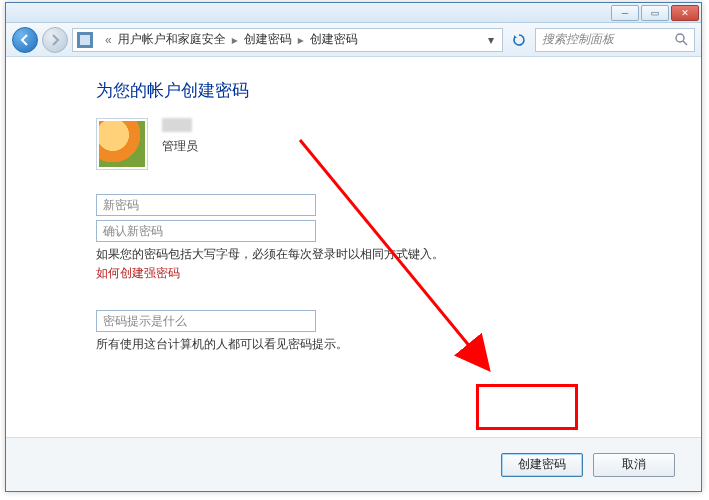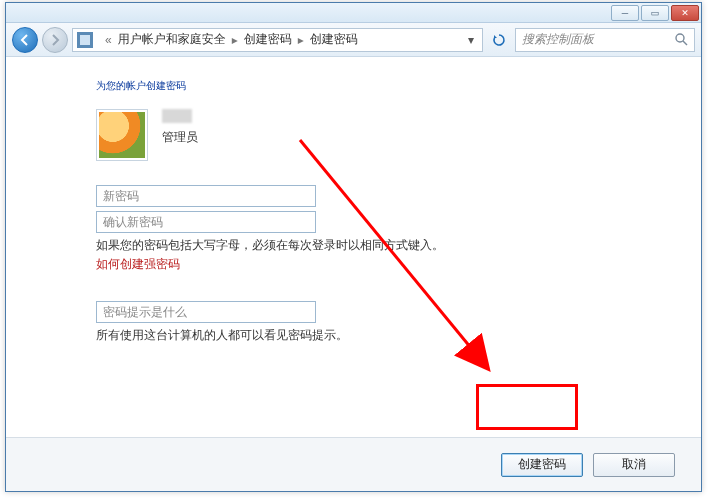--- a/index.html
+++ b/index.html
@@ -69,37 +69,37 @@
 .bc-icon::after{content:"";position:absolute;inset:3px;background:#cfe2f3;}
 .bc-sep { color:#777; margin:0 6px;}
 .bc-drop { margin-left:auto; color:#555; padding:0 4px;}
 .refresh-btn {
   width:24px; height:24px;
   display:flex; align-items:center; justify-content:center;
   color:#1e6db8;
   border:1px solid transparent;
 }
 .searchbox {
-  width:180px; height:24px;
+  width:160px; height:24px;
   background:#fff;
   border:1px solid #b5c7d8;
   display:flex; align-items:center;
   padding:0 6px;
   color:#888;
   font-style:italic;
   justify-content:space-between;
 }
 .content {
   position:relative;
   padding: 22px 0 0 90px;
   height: calc(100% - 108px);
 }
 h1.page-title {
   color:#003399;
-  font-size:10px;
+  font-size:17px;
   font-weight:normal;
   margin-bottom:16px;
 }
 .account-block {
   display:flex; align-items:flex-start;
   margin-bottom:24px;
 }
 .avatar {
   width:52px; height:52px;
   border:1px solid #c7d4e0;

